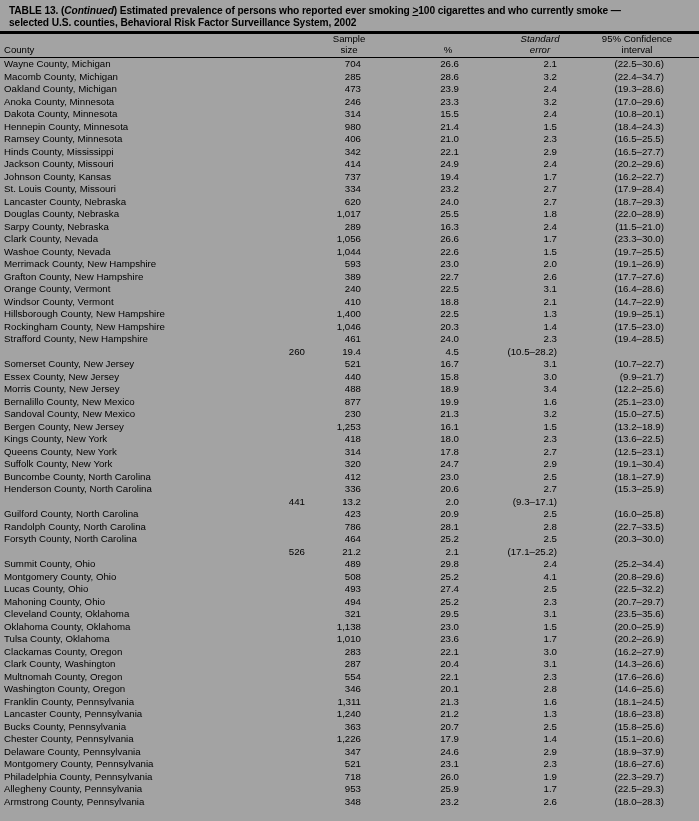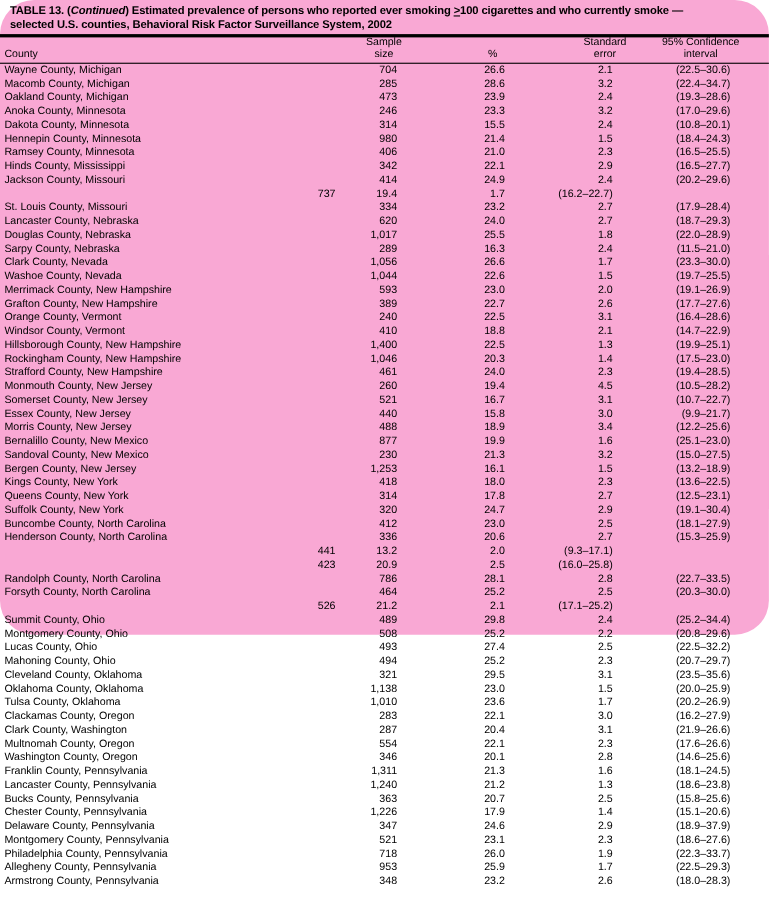--- a/index.html
+++ b/index.html
@@ -3,21 +3,21 @@
 <meta charset="utf-8">
 <style>
   * { margin:0; padding:0; box-sizing:border-box; }
   html,body { background:#ffffff; }
   body {
     width:699px; height:821px;
     font-family:"Liberation Sans", sans-serif;
     color:#000;
     overflow:hidden;
   }
-  .page { position:relative; width:699px; height:577px; background:#f9a8d4;border-radius:31px; }
+  .page { position:relative; width:699px; height:821px; background:#a3a3a3; }
 
   .table-title {
     padding:5px 2px 0 9px;
     font-weight:bold;
     font-size:10.2px;
     line-height:12px;
     letter-spacing:-0.1px;
     white-space:nowrap;
   }
   .table-title .italic { font-style:italic; }
@@ -25,21 +25,21 @@
 
   .rule-thick { height:3px; background:#000; margin-top:2px; width:699px; }
   .rule-thin  { height:1.2px; background:#000; width:699px; }
 
   .thead { position:relative; height:23px; font-size:9.6px; }
   .th { position:absolute; bottom:2px; line-height:10.5px; white-space:nowrap;margin-top:17px; }
   .th.center { width:130px; text-align:center; }
   .th-county  { left:4px; }
   .th-sample  { left:284px; }
   .th-percent { left:383px; }
-  .th-se      { left:485px; }
+  .th-se      { left:475px;font-style:italic; }
   .th-ci      { left:572px; }
 
   .rows { font-size:9.7px; }
   .row {
     display:grid;
     grid-template-columns:305px 56px 98px 98px 107px;
     height:12.5px; line-height:12.5px;
     align-items:center;
     white-space:nowrap;
   }
@@ -144,20 +144,21 @@
 
     <div class="row">
       <div class="c-county">Jackson County, Missouri</div>
       <div class="c-n">414</div>
       <div class="c-pct">24.9</div>
       <div class="c-se">2.4</div>
       <div class="c-ci">(20.2–29.6)</div>
     </div>
 
     <div class="row">
+      <div class="c-county">Johnson County, Kansas</div>
       <div class="c-n">737</div>
       <div class="c-pct">19.4</div>
       <div class="c-se">1.7</div>
       <div class="c-ci">(16.2–22.7)</div>
     </div>
 
     <div class="row">
       <div class="c-county">St. Louis County, Missouri</div>
       <div class="c-n">334</div>
       <div class="c-pct">23.2</div>
@@ -255,21 +256,20 @@
 
     <div class="row">
       <div class="c-county">Strafford County, New Hampshire</div>
       <div class="c-n">461</div>
       <div class="c-pct">24.0</div>
       <div class="c-se">2.3</div>
       <div class="c-ci">(19.4–28.5)</div>
     </div>
 
     <div class="row">
-      <div class="c-county">Monmouth County, New Jersey</div>
       <div class="c-n">260</div>
       <div class="c-pct">19.4</div>
       <div class="c-se">4.5</div>
       <div class="c-ci">(10.5–28.2)</div>
     </div>
 
     <div class="row">
       <div class="c-county">Somerset County, New Jersey</div>
       <div class="c-n">521</div>
       <div class="c-pct">16.7</div>
@@ -358,20 +358,21 @@
     </div>
 
     <div class="row">
       <div class="c-n">441</div>
       <div class="c-pct">13.2</div>
       <div class="c-se">2.0</div>
       <div class="c-ci">(9.3–17.1)</div>
     </div>
 
     <div class="row">
+      <div class="c-county">Guilford County, North Carolina</div>
       <div class="c-n">423</div>
       <div class="c-pct">20.9</div>
       <div class="c-se">2.5</div>
       <div class="c-ci">(16.0–25.8)</div>
     </div>
 
     <div class="row">
       <div class="c-county">Randolph County, North Carolina</div>
       <div class="c-n">786</div>
       <div class="c-pct">28.1</div>
@@ -399,21 +400,21 @@
       <div class="c-n">489</div>
       <div class="c-pct">29.8</div>
       <div class="c-se">2.4</div>
       <div class="c-ci">(25.2–34.4)</div>
     </div>
 
     <div class="row">
       <div class="c-county">Montgomery County, Ohio</div>
       <div class="c-n">508</div>
       <div class="c-pct">25.2</div>
-      <div class="c-se">2.2</div>
+      <div class="c-se">4.1</div>
       <div class="c-ci">(20.8–29.6)</div>
     </div>
 
     <div class="row">
       <div class="c-county">Lucas County, Ohio</div>
       <div class="c-n">493</div>
       <div class="c-pct">27.4</div>
       <div class="c-se">2.5</div>
       <div class="c-ci">(22.5–32.2)</div>
     </div>
@@ -456,21 +457,21 @@
       <div class="c-pct">22.1</div>
       <div class="c-se">3.0</div>
       <div class="c-ci">(16.2–27.9)</div>
     </div>
 
     <div class="row">
       <div class="c-county">Clark County, Washington</div>
       <div class="c-n">287</div>
       <div class="c-pct">20.4</div>
       <div class="c-se">3.1</div>
-      <div class="c-ci">(21.9–26.6)</div>
+      <div class="c-ci">(14.3–26.6)</div>
     </div>
 
     <div class="row">
       <div class="c-county">Multnomah County, Oregon</div>
       <div class="c-n">554</div>
       <div class="c-pct">22.1</div>
       <div class="c-se">2.3</div>
       <div class="c-ci">(17.6–26.6)</div>
     </div>
 
@@ -528,21 +529,21 @@
       <div class="c-pct">23.1</div>
       <div class="c-se">2.3</div>
       <div class="c-ci">(18.6–27.6)</div>
     </div>
 
     <div class="row">
       <div class="c-county">Philadelphia County, Pennsylvania</div>
       <div class="c-n">718</div>
       <div class="c-pct">26.0</div>
       <div class="c-se">1.9</div>
-      <div class="c-ci">(22.3–33.7)</div>
+      <div class="c-ci">(22.3–29.7)</div>
     </div>
 
     <div class="row">
       <div class="c-county">Allegheny County, Pennsylvania</div>
       <div class="c-n">953</div>
       <div class="c-pct">25.9</div>
       <div class="c-se">1.7</div>
       <div class="c-ci">(22.5–29.3)</div>
     </div>
 

